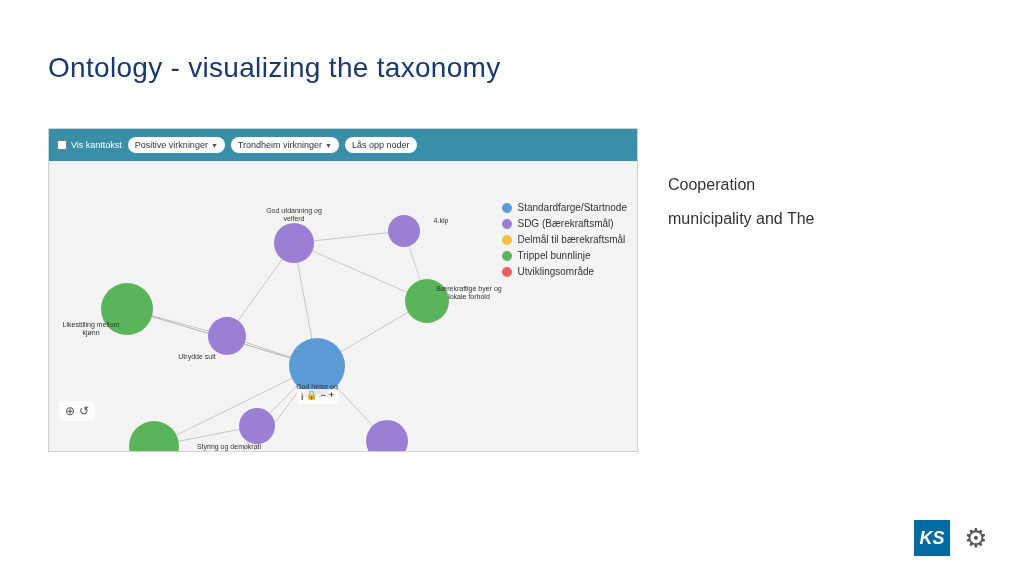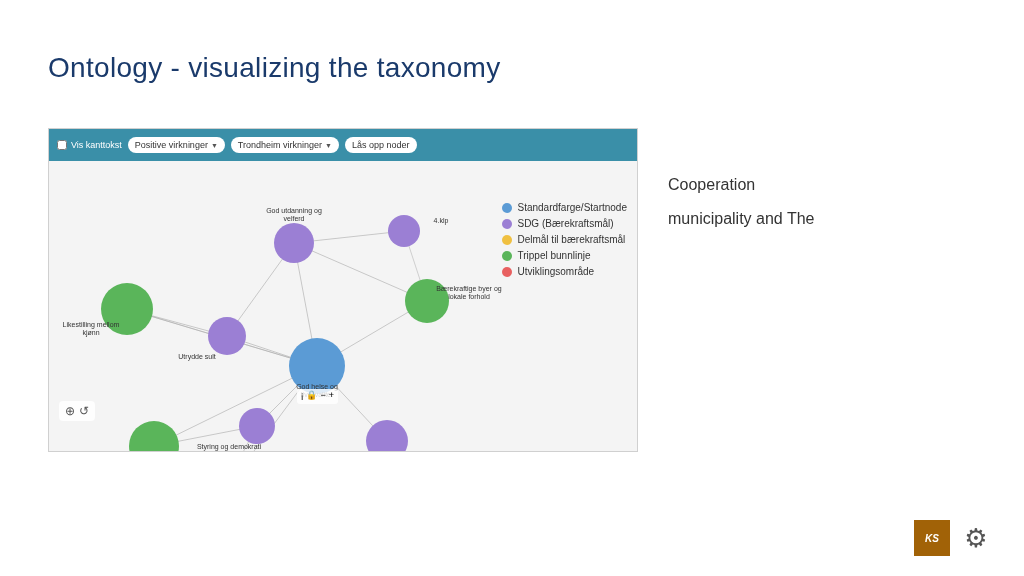--- a/index.html
+++ b/index.html
@@ -151,25 +151,25 @@
       bottom: 20px;
       right: 30px;
       display: flex;
       align-items: center;
       gap: 8px;
     }
 
     .ks-logo {
       width: 36px;
       height: 36px;
-      background: #a16207;
+      background: #0369a1;
       display: flex;
       align-items: center;
       justify-content: center;
-      font-size: 10px;
+      font-size: 18px;
       color: white;
       font-weight: bold;
       font-style: italic;
     }
 
     .gear-logo {
       width: 36px;
       height: 36px;
       display: flex;
       align-items: center;

